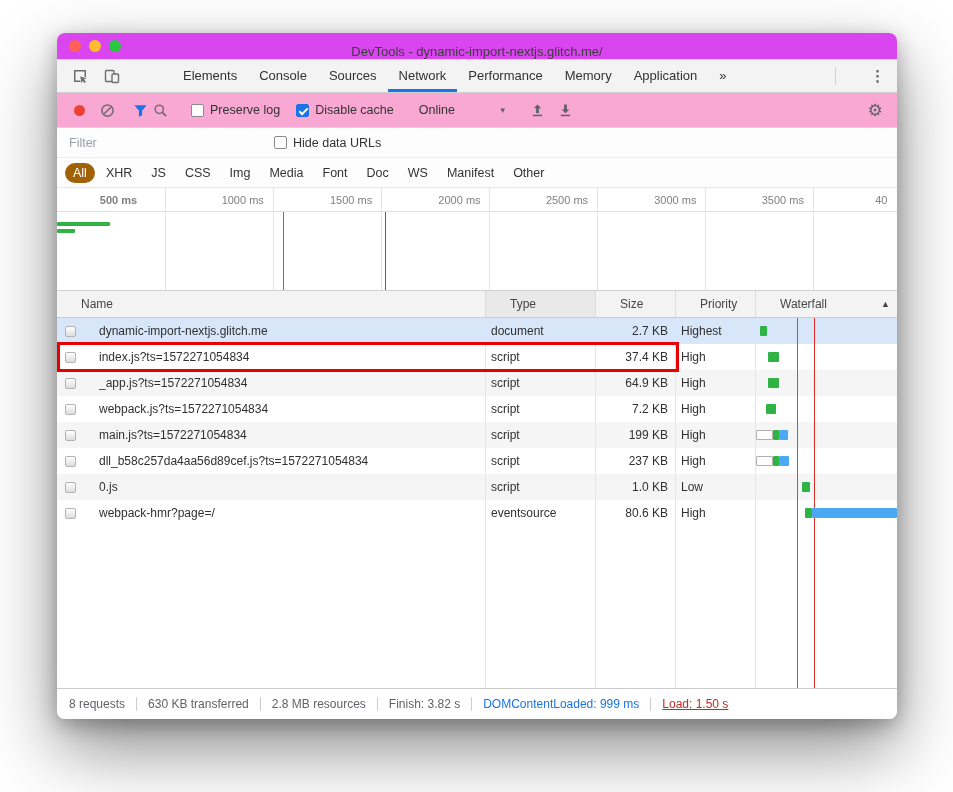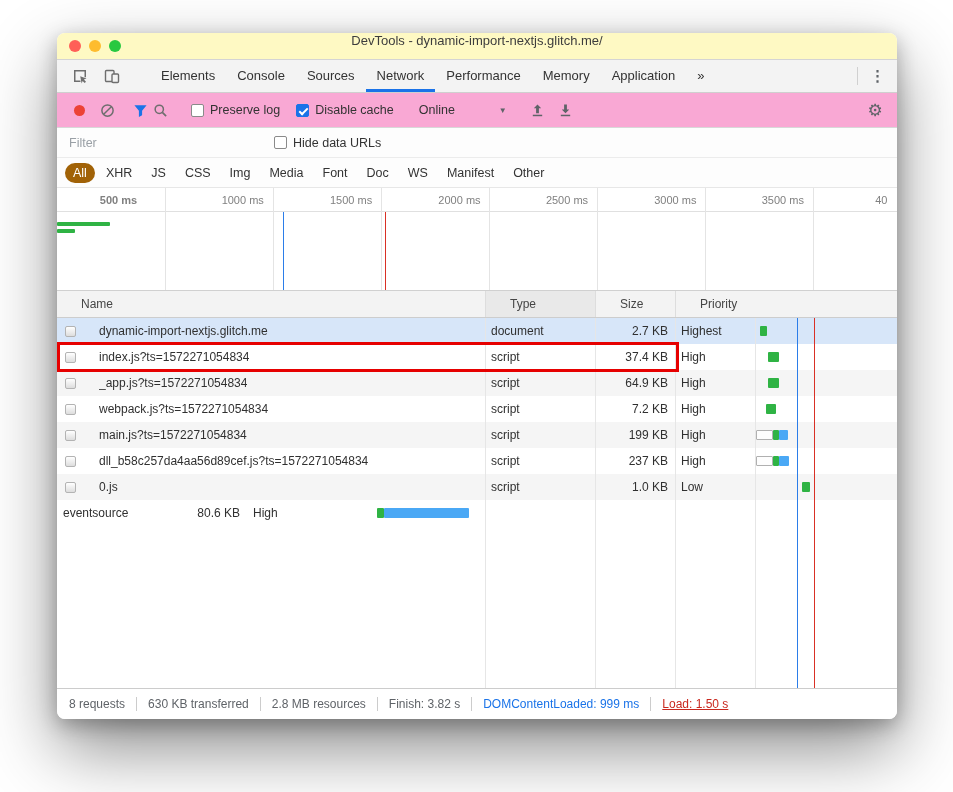--- a/index.html
+++ b/index.html
@@ -18,31 +18,31 @@
     --traffic-yellow:#febc2e;
     --traffic-green:#28c840;
   }
   .window{
     position:absolute; left:57px; top:33px; width:840px; height:686px;
     background:#fff; border-radius:8px; overflow:hidden;
     box-shadow:0 30px 70px rgba(0,0,0,.45), 0 6px 20px rgba(0,0,0,.28);
     display:flex; flex-direction:column; font-size:12px; color:#303030;
   }
   
-  .titlebar{ height:27px; flex:0 0 auto; background:#fef9c3; border-bottom:1px solid #d4d4d4;
-    display:flex; align-items:flex-start; position:relative; }
+  .titlebar{ height:27px; flex:0 0 auto; background:#d946ef; border-bottom:1px solid #d4d4d4;
+    display:flex; align-items:flex-end; position:relative; }
   .lights{ position:absolute; left:12px; top:0; height:100%; display:flex; align-items:center; gap:8px; }
   .light{ width:12px; height:12px; border-radius:50%; }
   .light.red{ background:var(--traffic-red); }
   .light.yellow{ background:var(--traffic-yellow); }
   .light.green{ background:var(--traffic-green); }
   .title{ flex:1; text-align:center; font-size:13px; color:#3d3d3d; }
   
   .tabbar{ height:33px; flex:0 0 auto; background:#f3f3f3; border-bottom:1px solid #cfcfcf;
-    display:flex; align-items:stretch; }
+    display:flex; align-items:stretch;gap:22px; }
   .tb-icons{ display:flex; align-items:center; padding-left:13px; gap:12px; }
   .tbtn{ display:inline-flex; align-items:center; justify-content:center; width:20px; height:20px; cursor:pointer; }
   .vdiv{ width:1px; background:#d0d0d0; margin:7px 6px; }
   .tabstrip{ display:flex; align-items:stretch; margin-left:28px; }
   .tab{ display:flex; align-items:center; padding:2px 11px 0 11px; font-size:13px; color:#333;
     border-bottom:3px solid transparent; cursor:pointer; white-space:nowrap; }
   .tab.active{ border-bottom-color:var(--accent-blue); }
   .tab-spacer{ flex:1; }
   .kebab{ font-size:15px; color:#5f6368; font-weight:bold; align-self:center; padding:0 12px 0 6px; cursor:pointer; }
   
@@ -276,20 +276,24 @@
       <div class="gridline" style="left: 64.29%;"></div>
       <div class="gridline" style="left: 77.14%;"></div>
       <div class="gridline" style="left: 90%;"></div>
     </div>
 
   <div class="thead">
     <div class="th c-name">Name</div>
     <div class="th c-type hl">Type</div>
     <div class="th c-size">Size</div>
     <div class="th c-pri">Priority</div>
+    <div class="th c-wf">
+      <span>Waterfall</span>
+      <span class="sort">▲</span>
+    </div>
   </div>
 
   <div class="tbody">
     <div id="rows">
         <div class="row selected">
     <div class="cell name">
       <span class="favicon"></span>
       <span class="nm">dynamic-import-nextjs.glitch.me</span>
     </div>
     <div class="cell type">document</div>
@@ -370,20 +374,24 @@
       <span class="nm">0.js</span>
     </div>
     <div class="cell type">script</div>
     <div class="cell size">1.0 KB</div>
     <div class="cell pri">Low</div>
     <div class="cell wf">
             <div class="wfbar" style="left: 33%; width: 5.5%; background: rgb(47, 179, 68);"></div>
           </div>
   </div>
         <div class="row">
+    <div class="cell name">
+      <span class="favicon"></span>
+      <span class="nm">webpack-hmr?page=/</span>
+    </div>
     <div class="cell type">eventsource</div>
     <div class="cell size">80.6 KB</div>
     <div class="cell pri">High</div>
     <div class="cell wf">
             <div class="wfbar" style="left: 35%; width: 5%; background: rgb(47, 179, 68);"></div>
             <div class="wfbar" style="left: 40%; width: 60%; background: rgb(74, 168, 245);"></div>
           </div>
   </div>
       </div>
   <div class="colsep" style="left: 428px;"></div>

